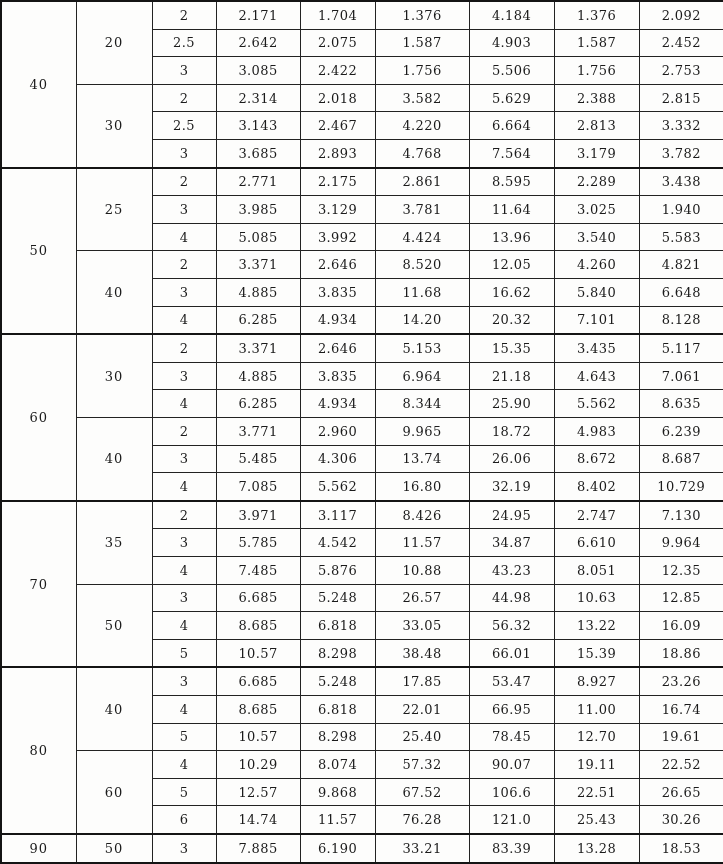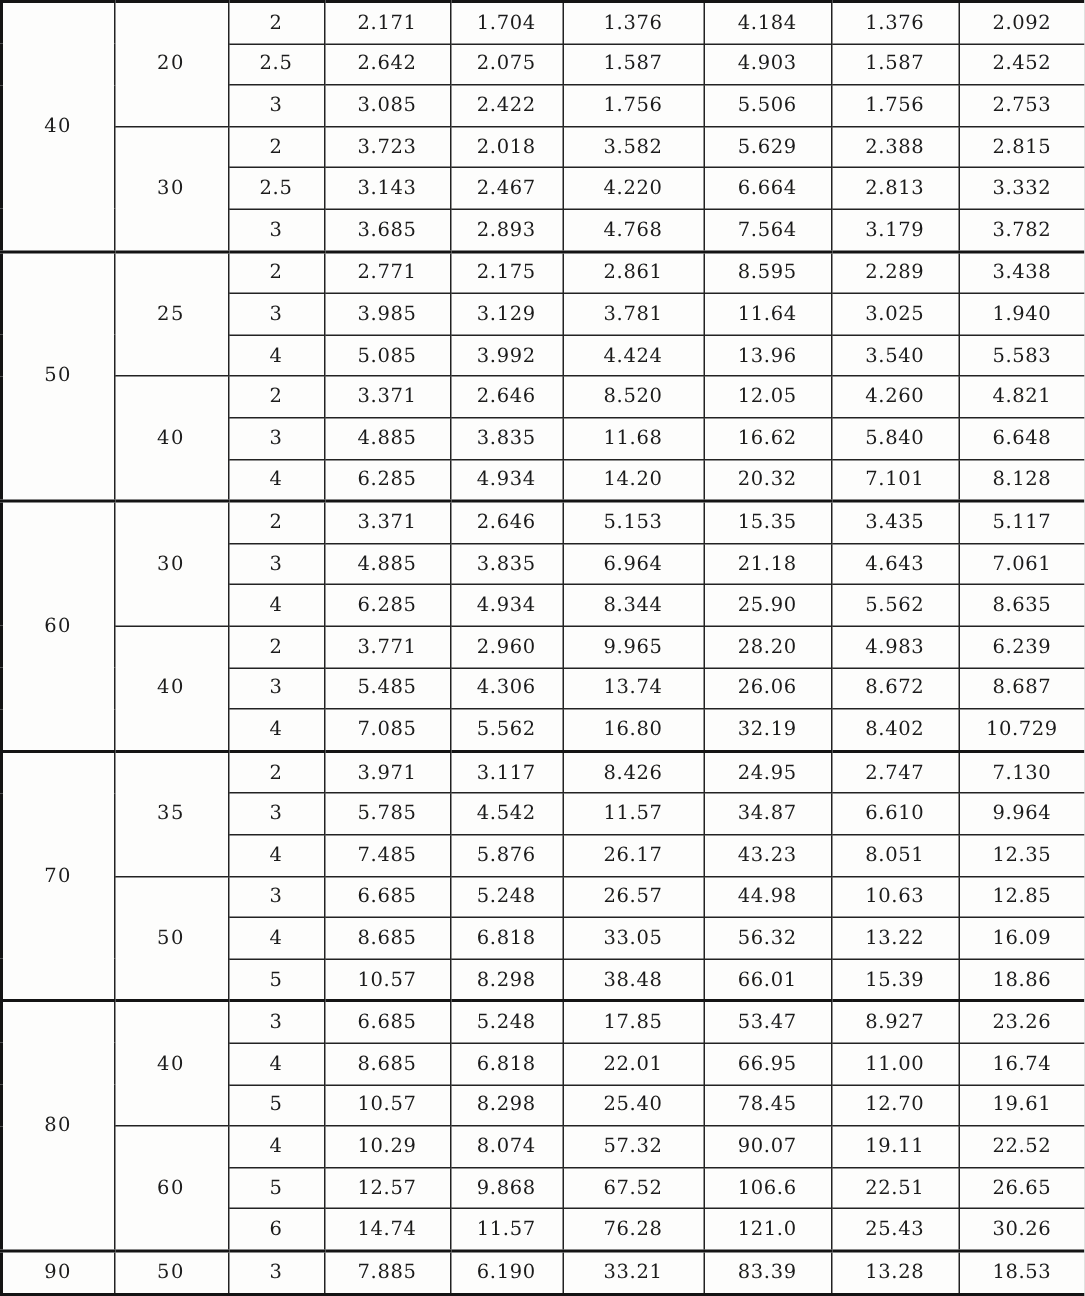--- a/index.html
+++ b/index.html
@@ -92,21 +92,21 @@
           <td class="num-cell">3.085</td>
           <td class="num-cell">2.422</td>
           <td class="num-cell">1.756</td>
           <td class="num-cell">5.506</td>
           <td class="num-cell">1.756</td>
           <td class="num-cell">2.753</td>
         </tr>
         <tr class="sub-start">
           <td class="sub-cell" rowspan="3">30</td>
           <td class="num-cell">2</td>
-          <td class="num-cell">3.723</td>
+          <td class="num-cell">2.314</td>
           <td class="num-cell">2.018</td>
           <td class="num-cell">3.582</td>
           <td class="num-cell">5.629</td>
           <td class="num-cell">2.388</td>
           <td class="num-cell">2.815</td>
         </tr>
         <tr>
           <td class="num-cell">2.5</td>
           <td class="num-cell">3.143</td>
           <td class="num-cell">2.467</td>
@@ -209,21 +209,21 @@
           <td class="num-cell">25.90</td>
           <td class="num-cell">5.562</td>
           <td class="num-cell">8.635</td>
         </tr>
         <tr class="sub-start">
           <td class="sub-cell" rowspan="3">40</td>
           <td class="num-cell">2</td>
           <td class="num-cell">3.771</td>
           <td class="num-cell">2.960</td>
           <td class="num-cell">9.965</td>
-          <td class="num-cell">28.20</td>
+          <td class="num-cell">18.72</td>
           <td class="num-cell">4.983</td>
           <td class="num-cell">6.239</td>
         </tr>
         <tr>
           <td class="num-cell">3</td>
           <td class="num-cell">5.485</td>
           <td class="num-cell">4.306</td>
           <td class="num-cell">13.74</td>
           <td class="num-cell">26.06</td>
           <td class="num-cell">8.672</td>
@@ -255,21 +255,21 @@
           <td class="num-cell">4.542</td>
           <td class="num-cell">11.57</td>
           <td class="num-cell">34.87</td>
           <td class="num-cell">6.610</td>
           <td class="num-cell">9.964</td>
         </tr>
         <tr>
           <td class="num-cell">4</td>
           <td class="num-cell">7.485</td>
           <td class="num-cell">5.876</td>
-          <td class="num-cell">26.17</td>
+          <td class="num-cell">10.88</td>
           <td class="num-cell">43.23</td>
           <td class="num-cell">8.051</td>
           <td class="num-cell">12.35</td>
         </tr>
         <tr class="sub-start">
           <td class="sub-cell" rowspan="3">50</td>
           <td class="num-cell">3</td>
           <td class="num-cell">6.685</td>
           <td class="num-cell">5.248</td>
           <td class="num-cell">26.57</td>

